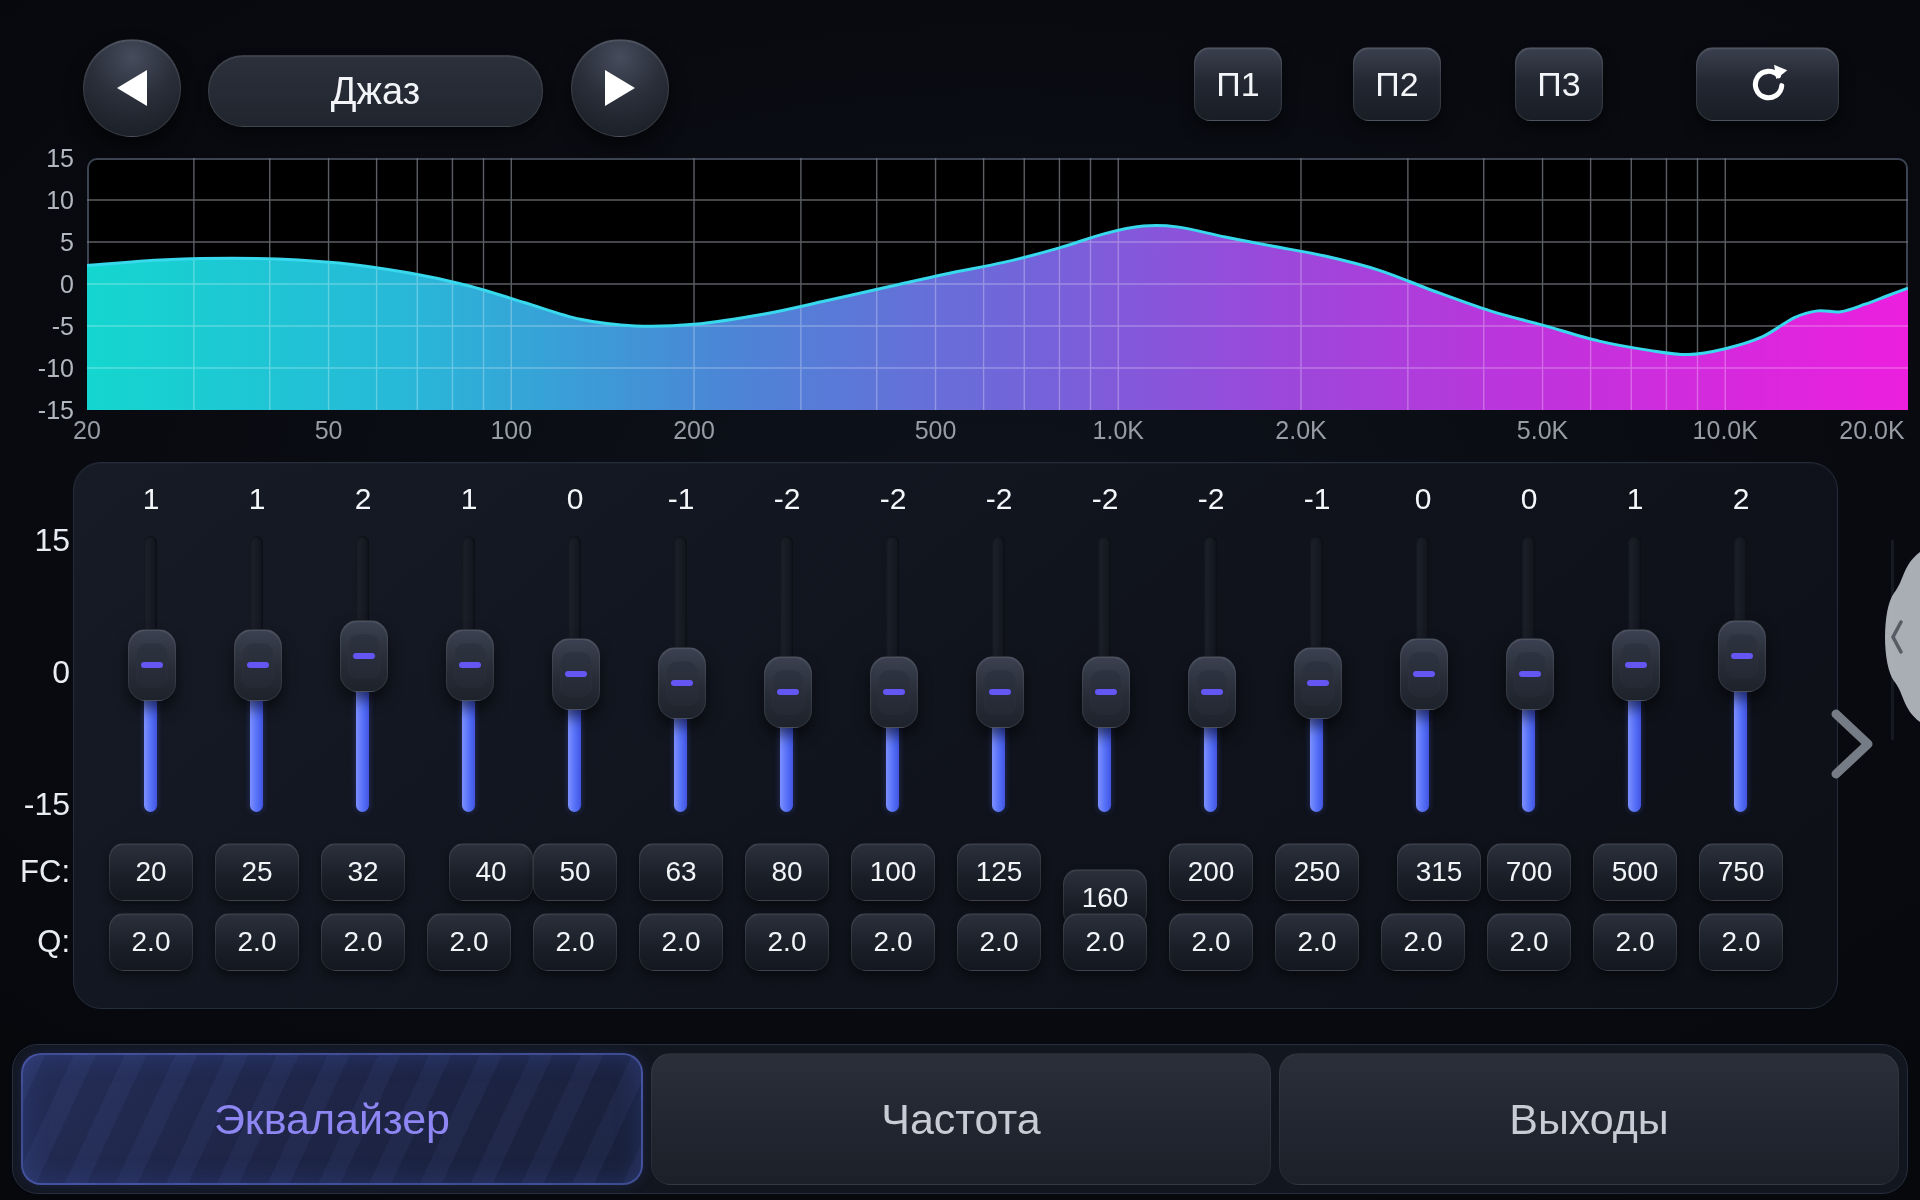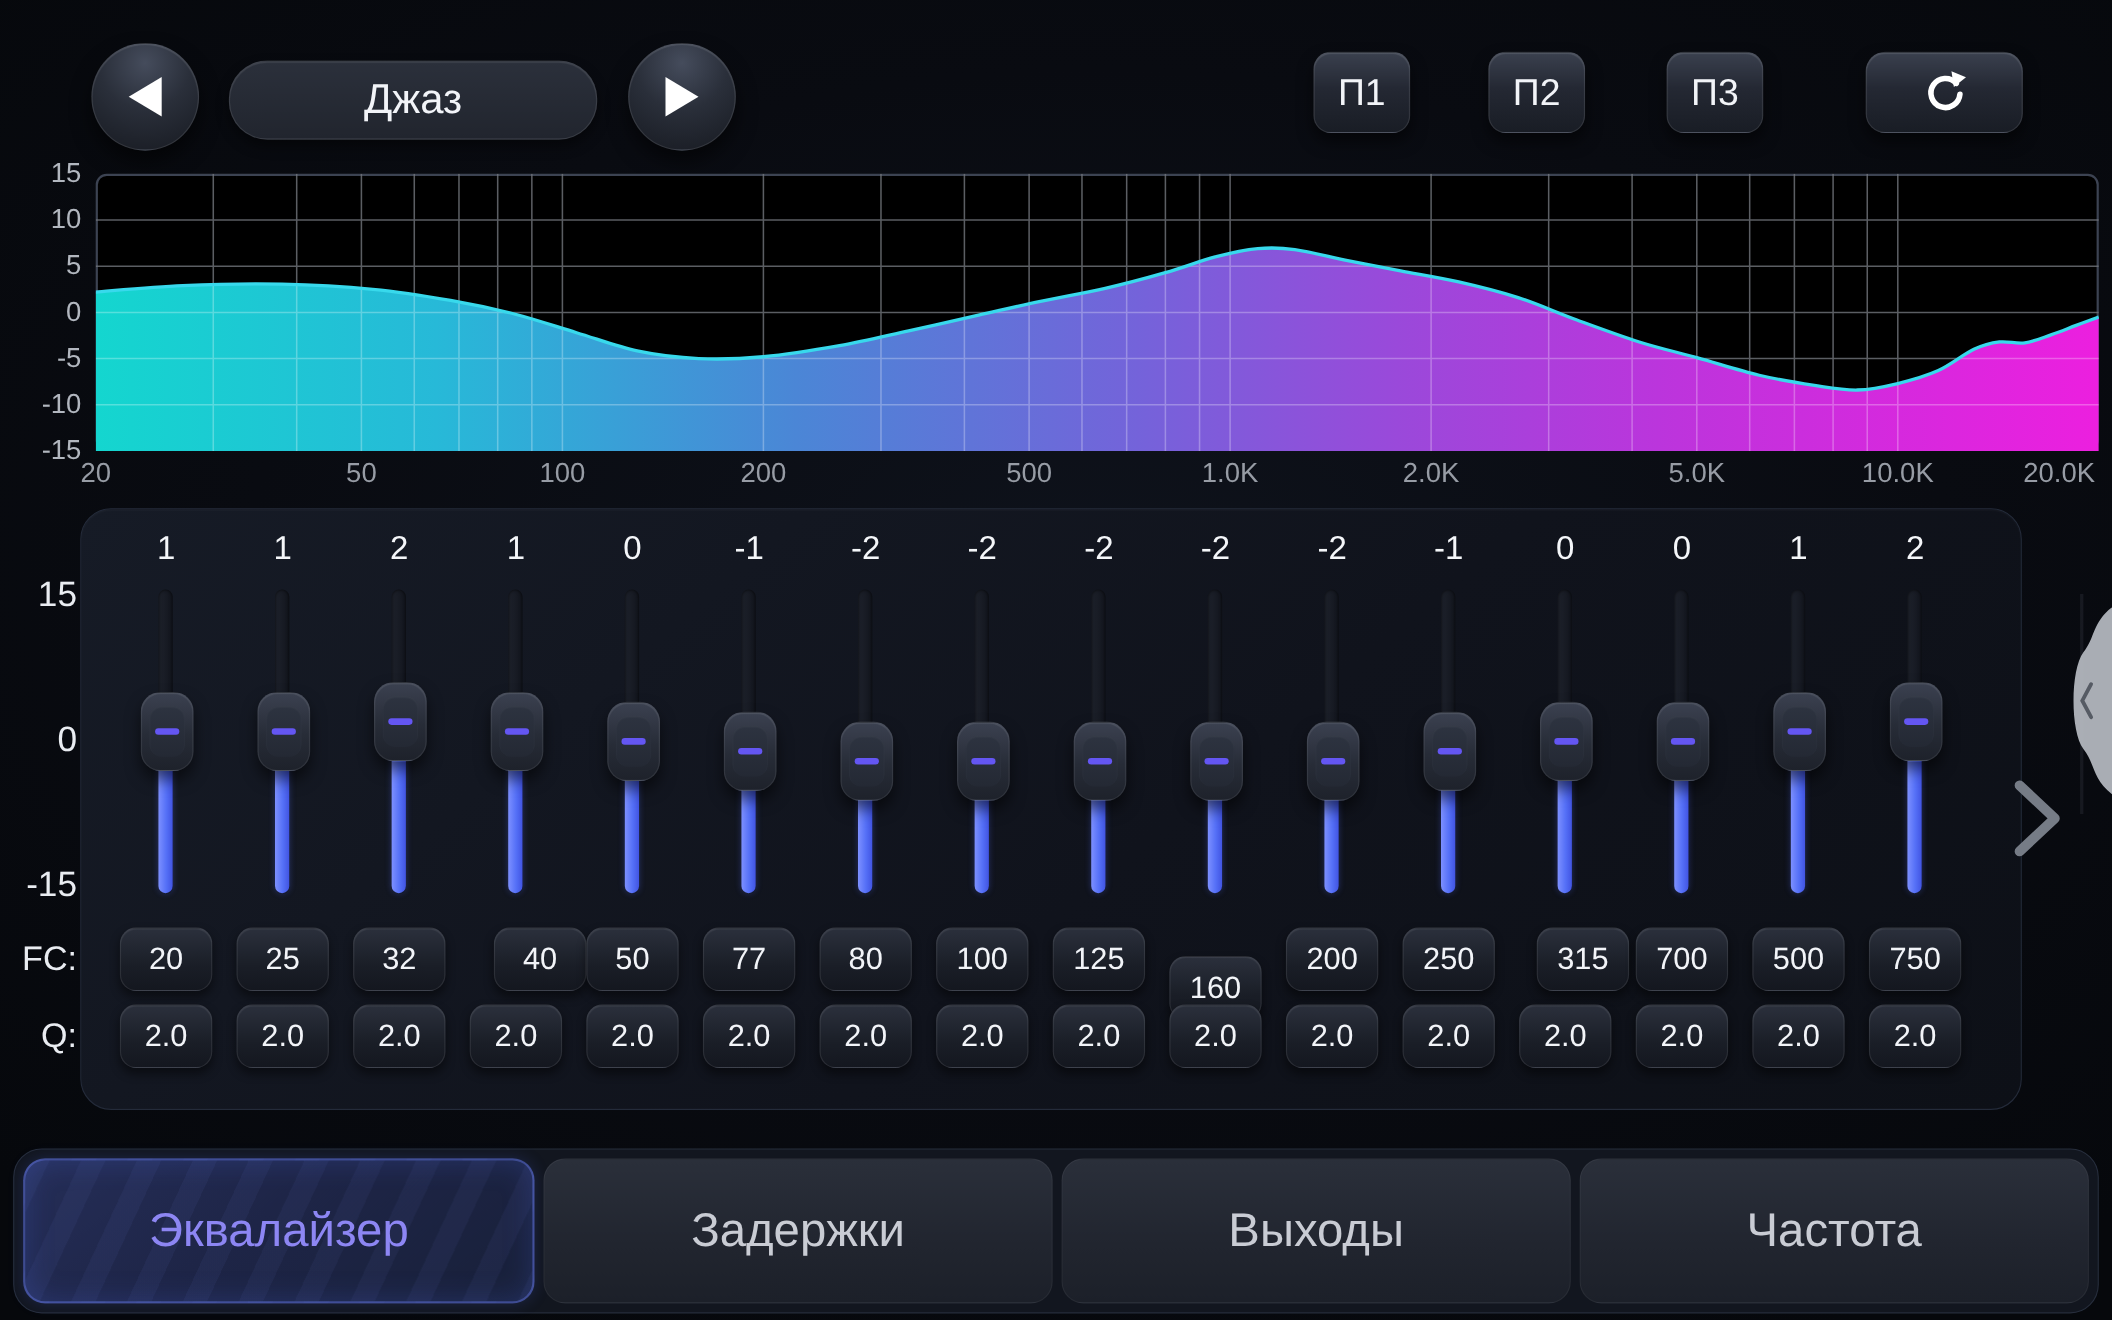--- a/index.html
+++ b/index.html
@@ -315,21 +315,21 @@
       <button class="chip fc" style="left: 533px;">50</button>
       <button class="chip q" style="left: 533px;">2.0</button>
       <div class="gain-val" style="left: 628px;">-1</div>
       <div class="track-dark" style="left: 674px;"></div>
       <div class="track-fill" style="left: 674px; top: 712.23px; height: 99.77px;"></div>
       <div class="handle" style="left: 658px; top: 647.23px;">
         <div class="handle-inner">
           <div class="handle-dash"></div>
         </div>
       </div>
-      <button class="chip fc" style="left: 639px;">77</button>
+      <button class="chip fc" style="left: 639px;">63</button>
       <button class="chip q" style="left: 639px;">2.0</button>
       <div class="gain-val" style="left: 734px;">-2</div>
       <div class="track-dark" style="left: 780px;"></div>
       <div class="track-fill" style="left: 780px; top: 721.46px; height: 90.54px;"></div>
       <div class="handle" style="left: 764px; top: 656.46px;">
         <div class="handle-inner">
           <div class="handle-dash"></div>
         </div>
       </div>
       <button class="chip fc" style="left: 745px;">80</button>
@@ -432,17 +432,16 @@
     <polyline points="27,70 19,85 27,100" fill="none" stroke="#565b64" stroke-width="3.5" stroke-linecap="round"></polyline>
   </svg>
   <button id="next-bands-btn">
     <svg width="60" height="76" viewBox="0 0 60 76">
       <polyline points="14,8 46,38 14,68" fill="none" stroke="#767c86" stroke-width="9" stroke-linecap="round" stroke-linejoin="round"></polyline>
     </svg>
   </button>
 
   <div id="tabbar">
       <button class="tab active">Эквалайзер</button>
-      <button class="tab">Задержки</button>
+      <button class="tab">Частота</button>
       <button class="tab">Выходы</button>
-      <button class="tab">Частота</button>
     </div>
 </div>
 
 </body></html>

